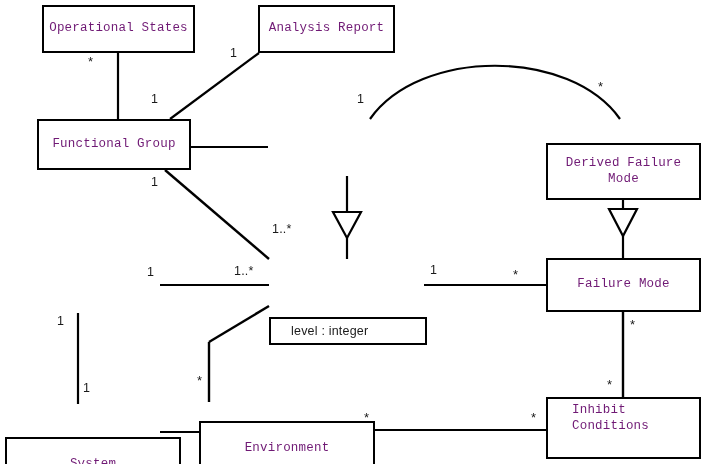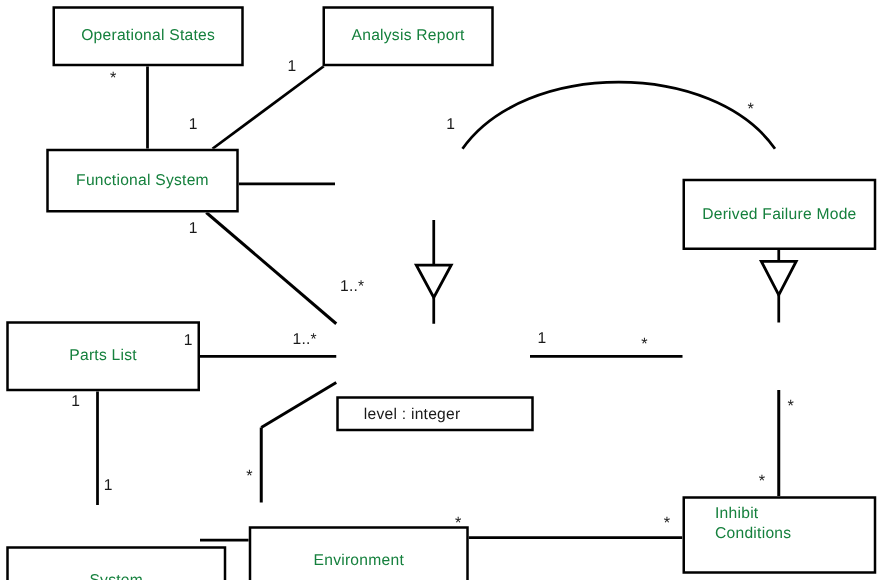--- a/index.html
+++ b/index.html
@@ -35,24 +35,25 @@
     position: absolute;
     left: 0;
     right: 0;
     top: 0;
     bottom: 0;
     display: flex;
     align-items: center;
     justify-content: center;
     text-align: center;
     font-size: 12.5px;
-    color: #15803d;
+    color: #701a75;
     letter-spacing: 0.2px;
     line-height: 1.25;
     white-space: pre-line;
+    font-family: Liberation Mono, monospace;
   }
   .uml-name.align-left-top {
     align-items: flex-start;
     justify-content: flex-start;
     text-align: left;
     padding: 4px 0 12px 24px;
     border-radius: 17px;
   }
   .uml-attrs {
     position: absolute;
@@ -125,37 +126,37 @@
 
   <div class="uml-class" style="left:42px; top:5px; width:153px; height:48px;">
     <div class="uml-name">Operational States</div>
   </div>
 
   <div class="uml-class" style="left:258px; top:5px; width:137px; height:48px;">
     <div class="uml-name">Analysis Report</div>
   </div>
 
   <div class="uml-class" style="left:37px; top:119px; width:154px; height:51px;">
-    <div class="uml-name">Functional System</div>
+    <div class="uml-name">Functional Group</div>
   </div>
 
 
   <div class="uml-class" style="left:546px; top:119px; width:155px; height:57px;margin-top:24px;">
     <div class="uml-name">Derived Failure Mode</div>
   </div>
 
-  <div class="uml-class" style="left:5px; top:257px; width:155px; height:56px;">
-    <div class="uml-name">Parts List</div>
-  </div>
 
 
   <div class="uml-attrs" style="left:269px; top:317px; width:158px; height:28px;">
     <span class="uml-attr-text">level : integer</span>
   </div>
 
+  <div class="uml-class" style="left:546px; top:258px; width:155px; height:54px;">
+    <div class="uml-name">Failure Mode</div>
+  </div>
 
   <div class="uml-class" style="left:5px; top:404px; width:176px; height:56px;margin-top:33px;">
     <div class="uml-name">System</div>
   </div>
 
   <div class="uml-class" style="left:199px; top:421px; width:176px; height:56px;">
     <div class="uml-name">Environment</div>
   </div>
 
   <div class="uml-class" style="left:546px; top:397px; width:155px; height:62px;">

